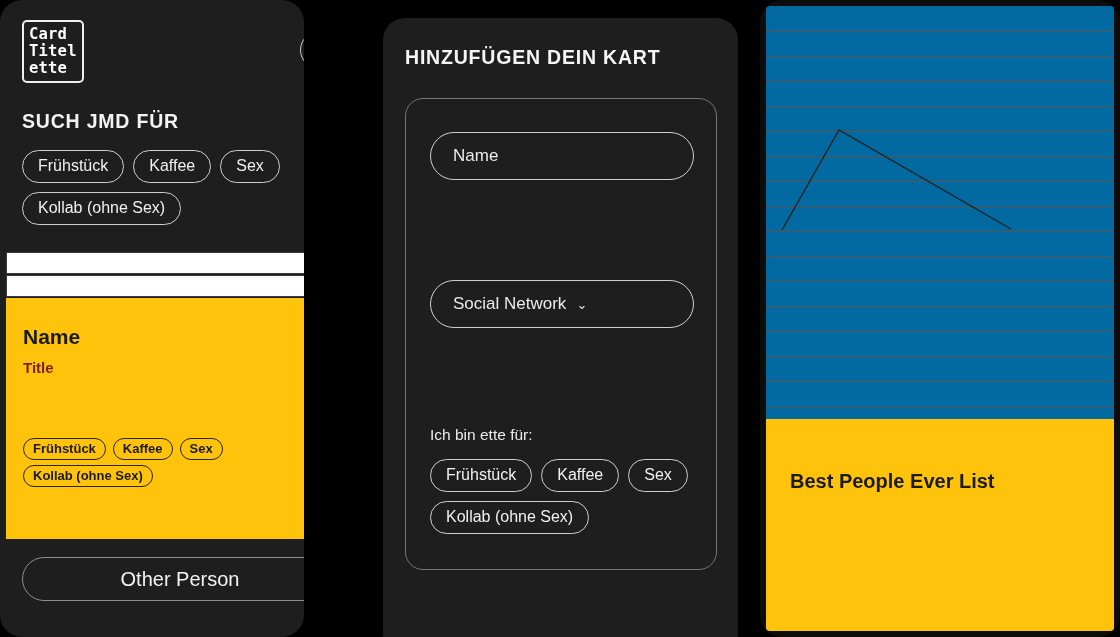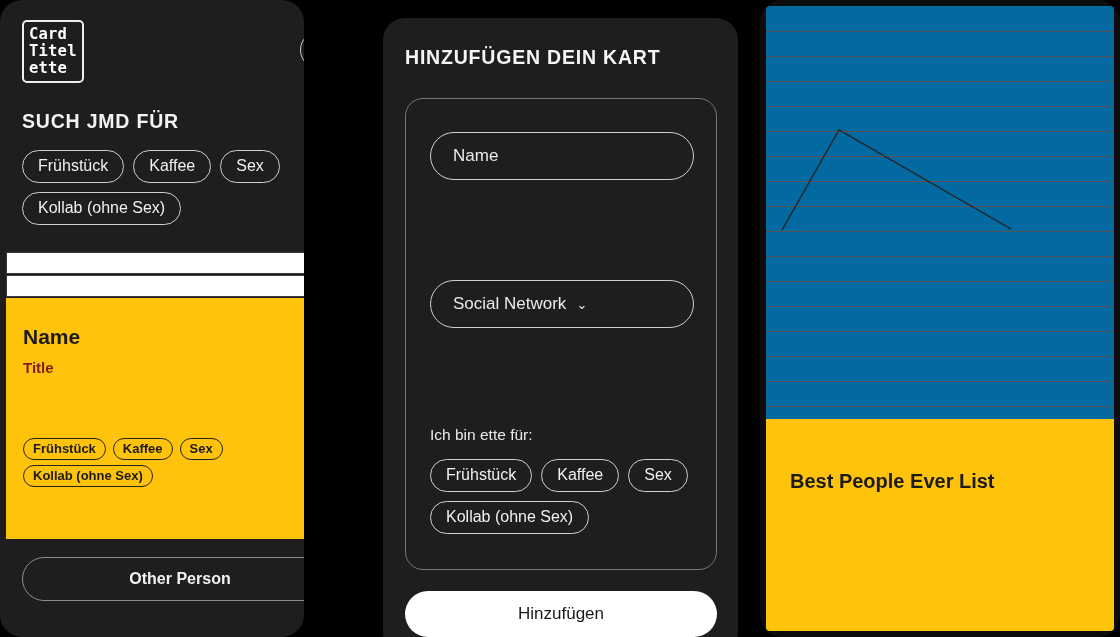--- a/index.html
+++ b/index.html
@@ -107,24 +107,23 @@
     color: #1b1b1b; font-size: 13px; font-weight: 700;
     padding: 2px 9px 3px; background: transparent;
     white-space: nowrap; cursor: pointer;
   }
 
   .other-person-btn {
     position: absolute; left: 22px; top: 557px;
     width: 316px; height: 44px;
     border: 1.4px solid #8e8e8e; border-radius: 999px;
     background: transparent; color: #f2f2f2;
-    font-size: 16px; display: flex; align-items: center;
+    font-size: 20px; display: flex; align-items: center;
     justify-content: center; cursor: pointer;
     font-family: "Liberation Sans", sans-serif;
-    font-weight: bold;
   }
 
   
   #panel-add { left: 383px; top: 18px; width: 355px; height: 637px; }
 
   .p2-title {
     position: absolute; left: 22px; top: 28px;
     color: #f5f5f5; font-size: 19.5px; font-weight: 700;
     letter-spacing: .8px;
   }
@@ -254,21 +253,20 @@
       <div class="p2-label">Ich bin ette für:</div>
 
       <div class="p2-chipwrap">
         <div class="chip">Frühstück</div>
         <div class="chip">Kaffee</div>
         <div class="chip">Sex</div>
         <div class="chip">Kollab (ohne Sex)</div>
       </div>
     </div>
 
-    <div class="submit-btn">Hinzufügen</div>
   </div>
 
   <div class="panel" id="panel-list">
     <div class="sheet">
       <div id="rules">
           <div class="rule" style="top: 25px;"></div>
           <div class="rule" style="top: 50px;"></div>
           <div class="rule" style="top: 75px;"></div>
           <div class="rule" style="top: 100px;"></div>
           <div class="rule" style="top: 125px;"></div>

